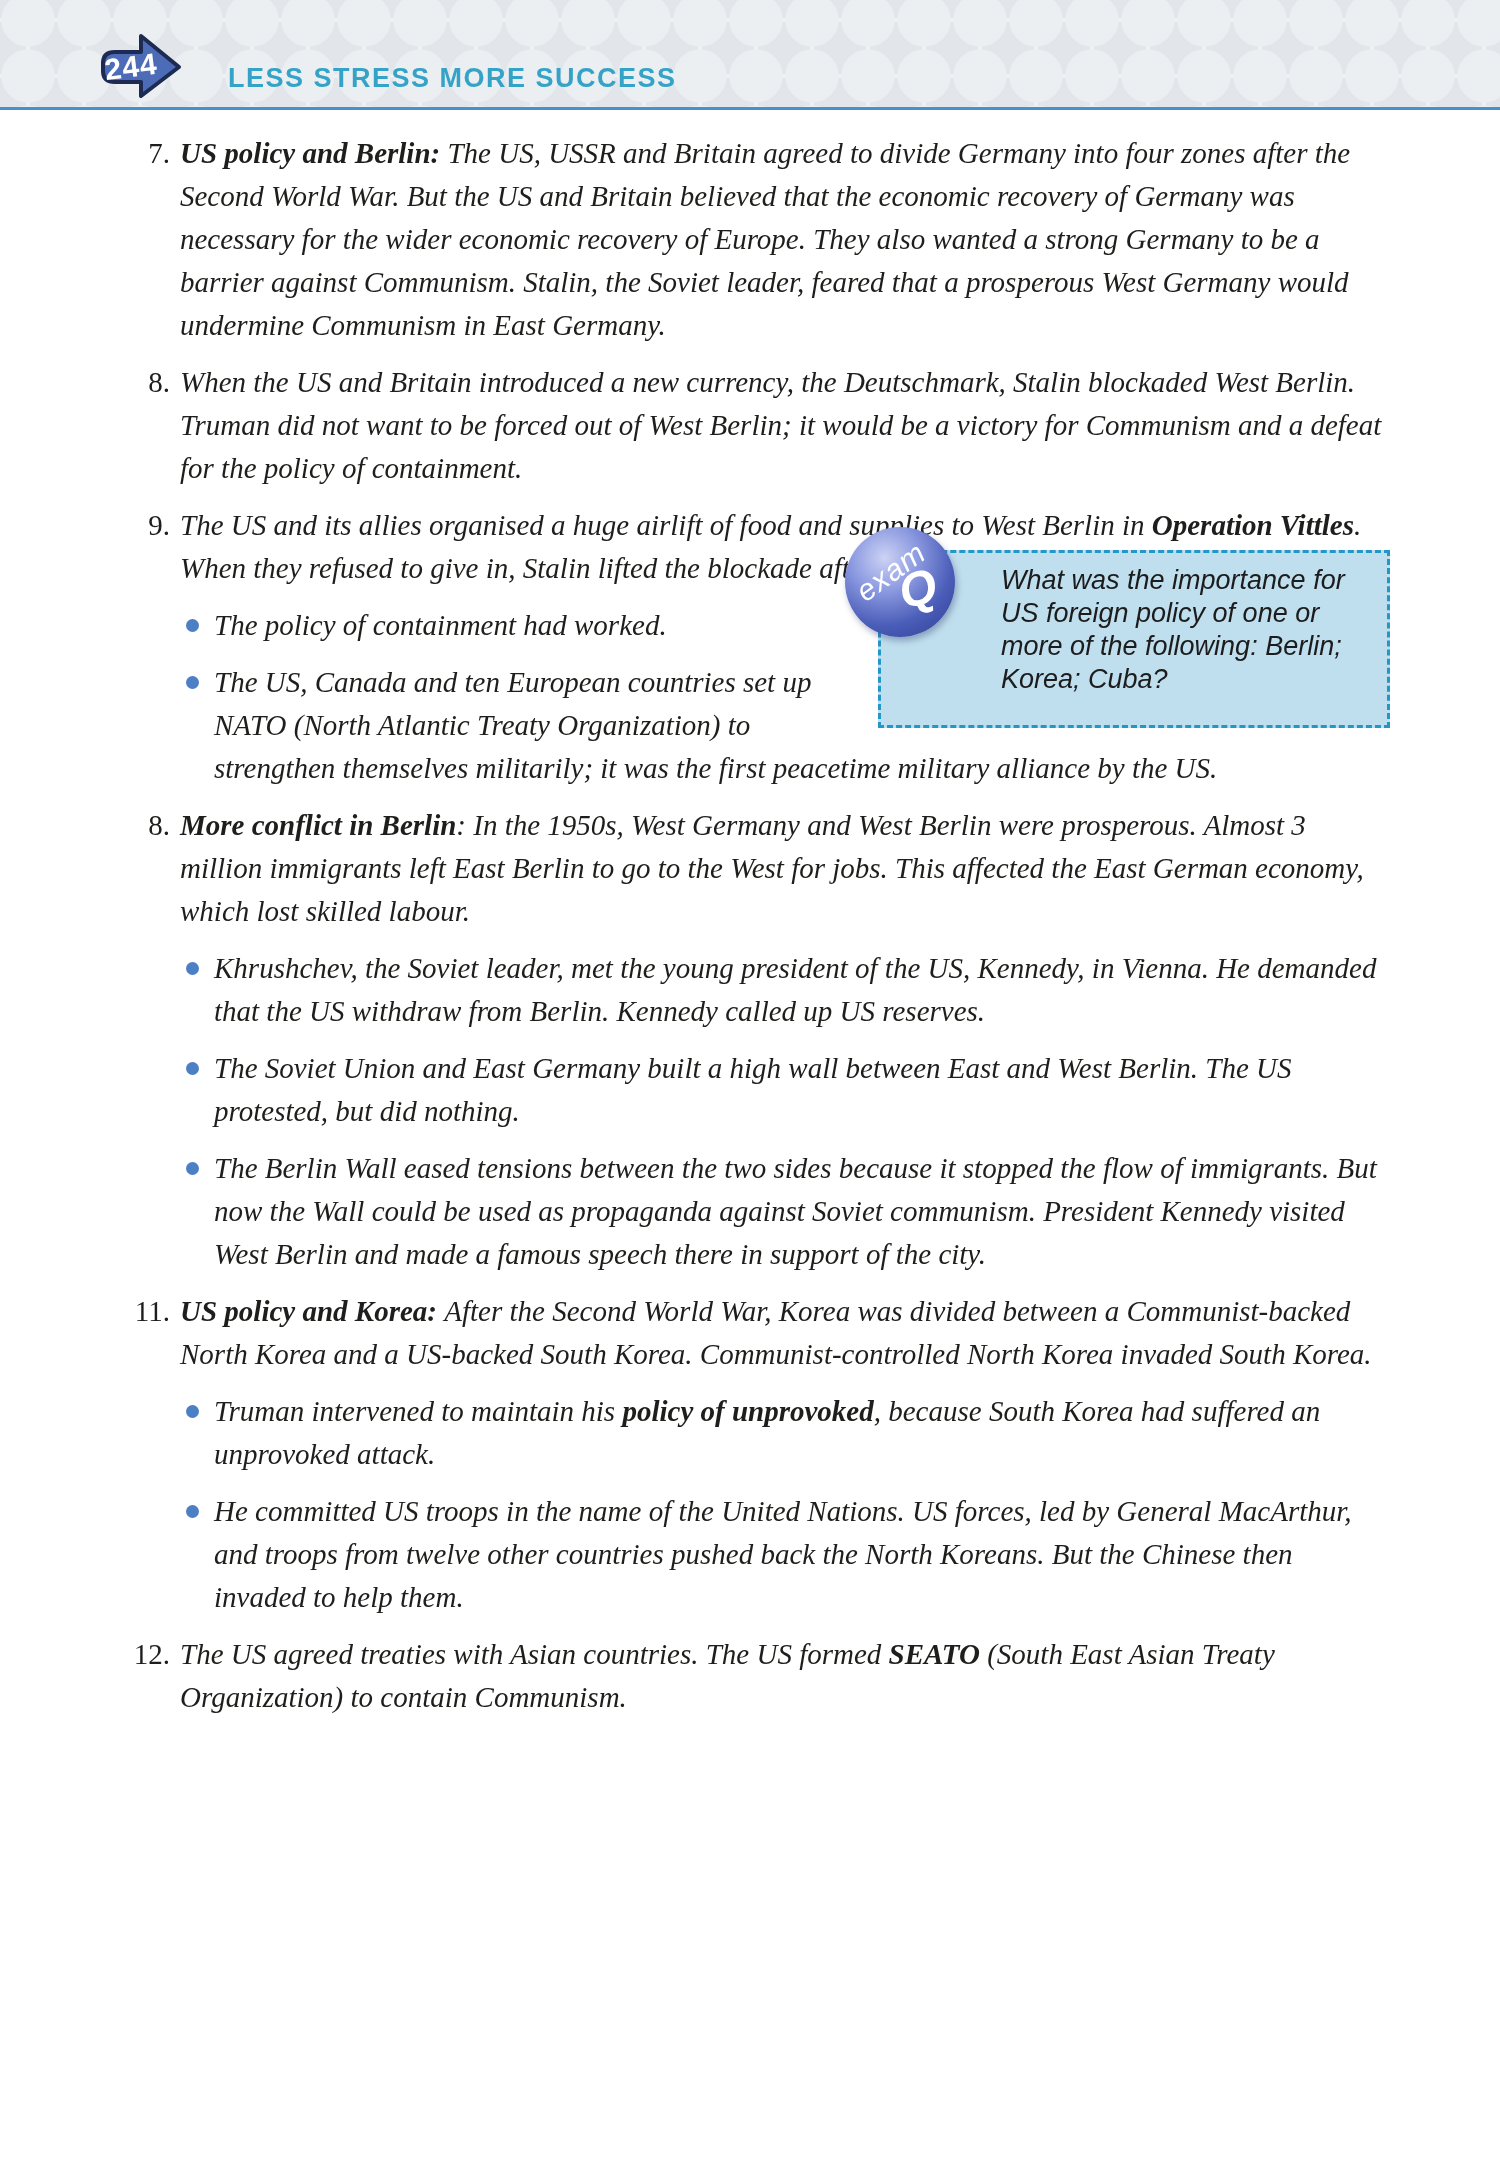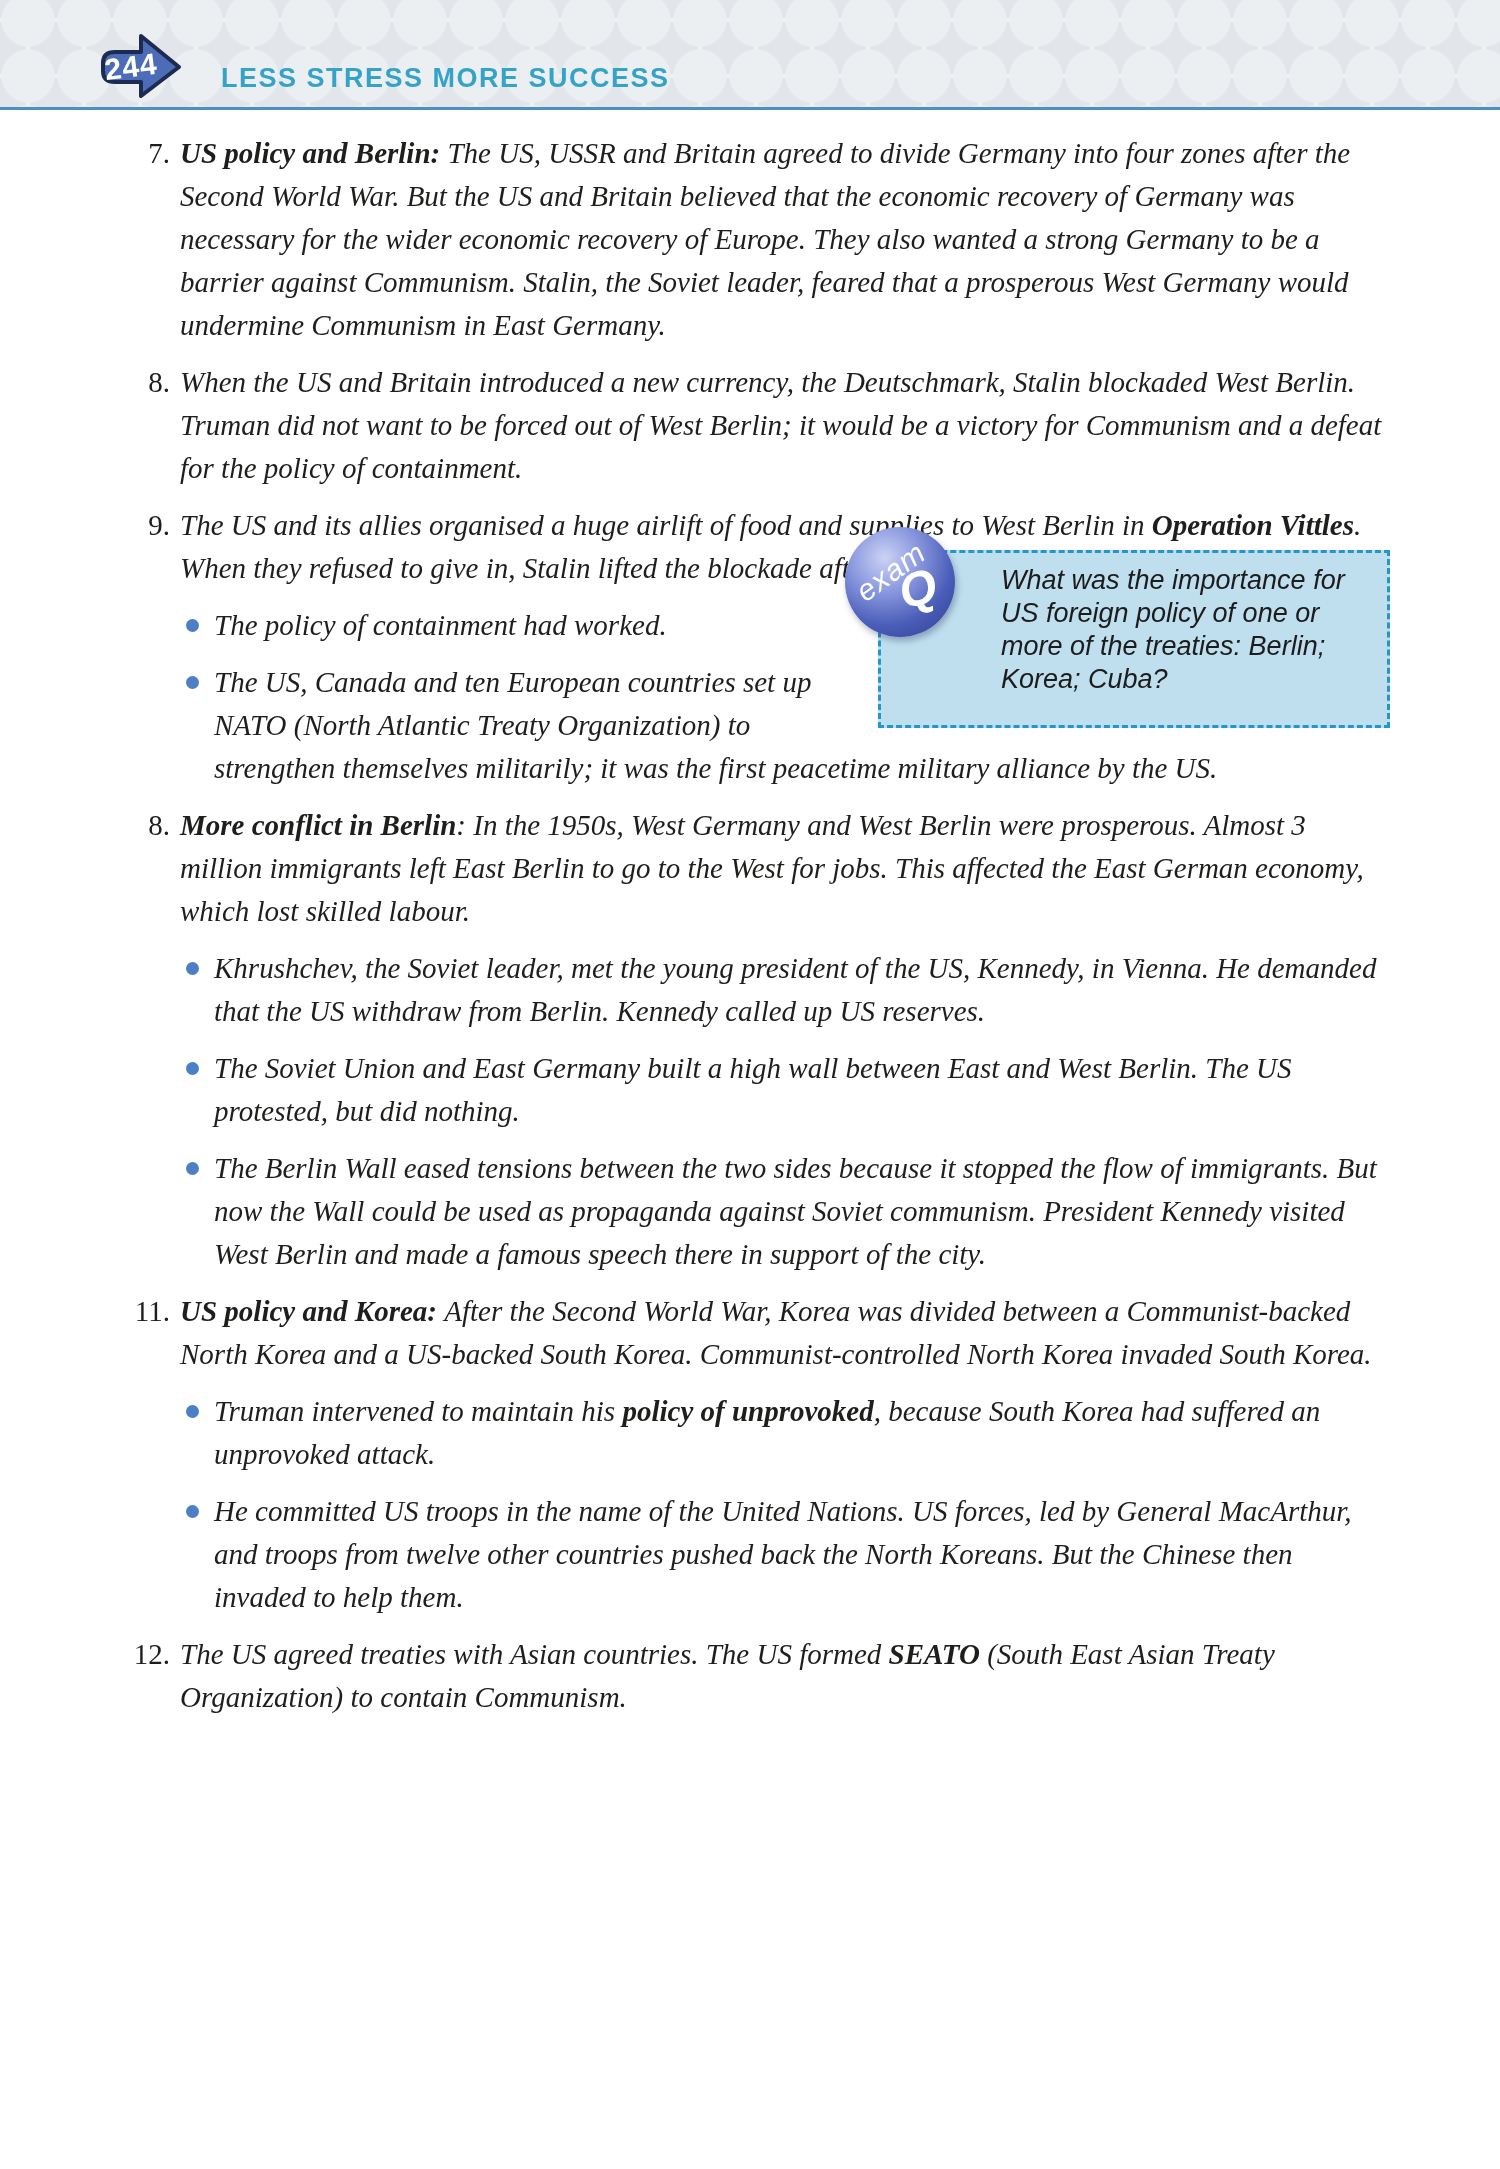--- a/index.html
+++ b/index.html
@@ -18,21 +18,21 @@
     background-position:0 -8px,28px 20px;
   }
   .page-badge{position:absolute;left:98px;top:30px;width:86px;height:74px;}
   .page-badge svg{position:absolute;left:0;top:0;}
   .page-badge .badge-num{
     position:absolute;left:4px;top:20px;width:58px;text-align:center;
     font-family:"Liberation Sans",sans-serif;font-weight:bold;font-size:30px;color:#ffffff;
     transform:rotate(-7deg);letter-spacing:1px;
   }
   .header-title{
-    position:absolute;left:221px;bottom:13px;
+    position:absolute;left:228px;bottom:13px;
     font-family:"Liberation Sans",sans-serif;font-weight:bold;font-size:27px;
     letter-spacing:1.5px;color:#35a3c7;
   }
   
   .content{padding-top:22px;font-size:29px;line-height:43px;}
   .item{display:flex;margin-bottom:14px;padding-right:110px;}
   .item .num{flex:0 0 180px;text-align:right;padding-right:10px;box-sizing:border-box;}
   .item .body{flex:1;min-width:0;font-style:italic;}
   .b{font-weight:bold;}
   .bullets{list-style:none;margin:6px 0 0 0;padding:0;}
@@ -89,21 +89,21 @@
         <span class="num">8.</span>
         <div class="body"><span class="para"><span>When the US and Britain introduced a new currency, the Deutschmark, Stalin blockaded West Berlin. Truman did not want to be forced out of West Berlin; it would be a victory for Communism and a defeat for the policy of containment.</span></span></div>
       </div>
       <div class="item">
         <span class="num">9.</span>
         <div class="body"><span class="para"><span>The US and its allies organised a huge airlift of food and supplies to West Berlin in </span><span class="b">Operation Vittles</span><span>. When they refused to give in, Stalin lifted the blockade after ten months (May 1949).</span></span><div class="exam-box" id="exam-box">
       <div class="exam-badge">
         <span class="exam-word">exam</span>
         <span class="exam-q">Q</span>
       </div>
-      <p class="exam-text">What was the importance for US foreign policy of one or more of the treaties: Berlin; Korea; Cuba?</p>
+      <p class="exam-text">What was the importance for US foreign policy of one or more of the following: Berlin; Korea; Cuba?</p>
     </div><ul class="bullets">
             <li><span class="dot"></span><span>The policy of containment had worked.</span></li>
             <li><span class="dot"></span><span>The US, Canada and ten European countries set up NATO (North Atlantic Treaty Organization) to strengthen themselves militarily; it was the first peacetime military alliance by the US.</span></li>
           </ul></div>
       </div>
       <div class="item">
         <span class="num">8.</span>
         <div class="body"><span class="para"><span class="b">More conflict in Berlin</span><span>: In the 1950s, West Germany and West Berlin were prosperous. Almost 3 million immigrants left East Berlin to go to the West for jobs. This affected the East German economy, which lost skilled labour.</span></span><ul class="bullets">
             <li><span class="dot"></span><span>Khrushchev, the Soviet leader, met the young president of the US, Kennedy, in Vienna. He demanded that the US withdraw from Berlin. Kennedy called up US reserves.</span></li>
             <li><span class="dot"></span><span>The Soviet Union and East Germany built a high wall between East and West Berlin. The US protested, but did nothing.</span></li>

